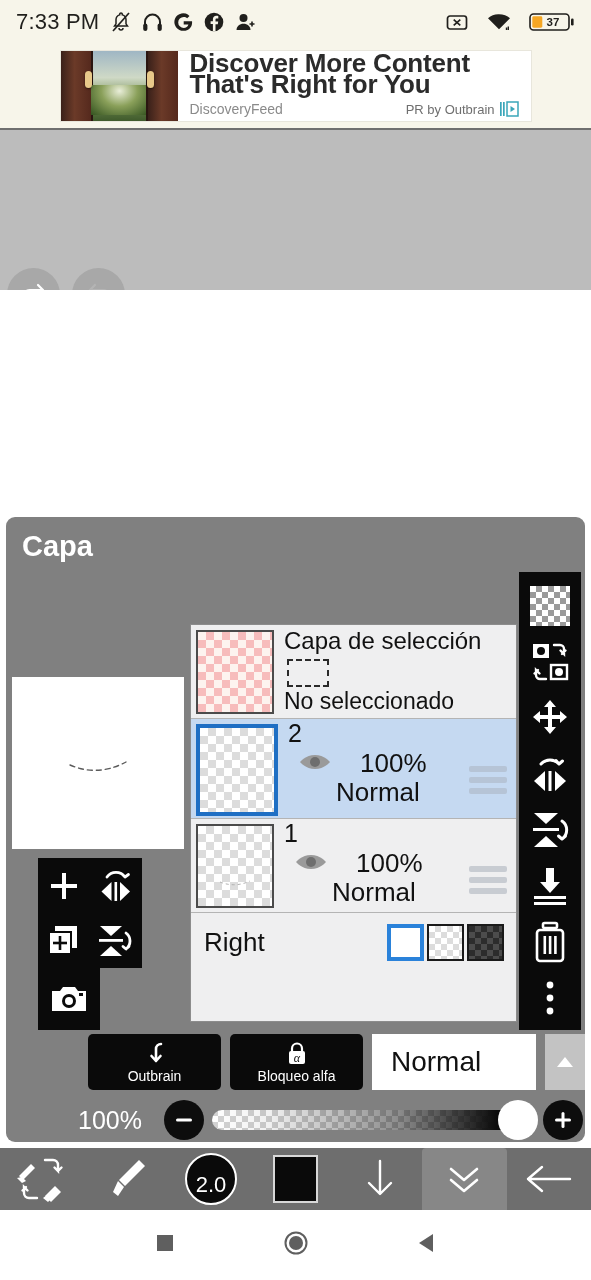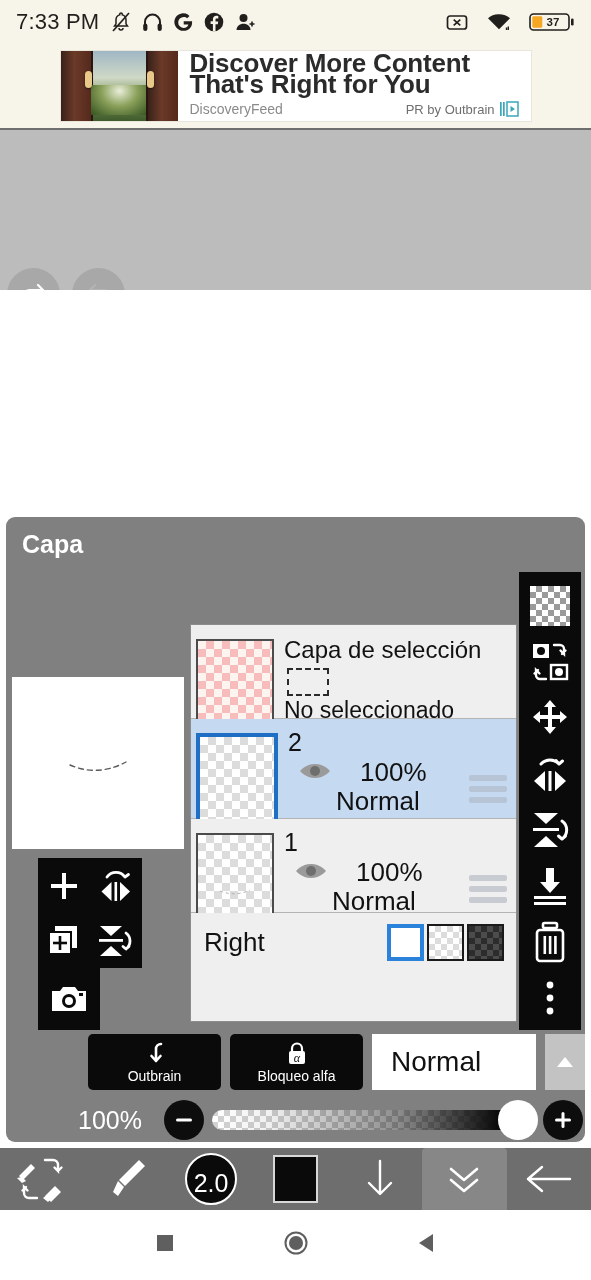--- a/index.html
+++ b/index.html
@@ -73,39 +73,39 @@
   .canvas-area{
     position:absolute; left:0; top:290px; width:591px; height:228px; background:#ffffff;
   }
 
   
   .layer-panel{
     position:absolute; left:6px; top:517px; width:579px; height:625px;
     background:#808080; border-radius:9px;
   }
   .panel-title{
-    position:absolute; left:16px; top:13px; font-size:25px; font-weight:700; color:#ffffff;
+    position:absolute; left:16px; top:13px; font-size:29px; font-weight:700; color:#ffffff;
   }
 
   
   .canvas-preview{
     position:absolute; left:12px; top:677px; width:172px; height:172px;
     background:#ffffff;
   }
   .stroke-svg{ position:absolute; left:0; top:0; }
 
   
   .layer-list{
     position:absolute; left:190px; top:624px; width:327px; height:398px;
     background:#efeff0; border:1px solid #8c8c8c;
     overflow:hidden;
   }
   .layer-row{
     position:relative; height:94px; border-bottom:1px solid #b4b4b4;
-    display:flex; align-items:flex-start; padding:14px 0 0 5px;
+    display:flex; align-items:flex-start; padding:5px 0 0 5px;
   }
   .layer-row.sel{ background:#c5d9f1; height:100px; }
   .layer-row.plain{ background:#efeff0; }
   .thumb{
     width:78px; height:84px; flex:none; position:relative;
     border:2px solid #4b4b4b; background:#ffffff;
   }
   .thumb.pink{
     background-image:
       linear-gradient(45deg,#f7bcbc 25%,transparent 25%,transparent 75%,#f7bcbc 75%),
@@ -227,21 +227,21 @@
   
   .bottombar{
     position:absolute; left:0; top:1148px; width:591px; height:62px;
     background:#6e6e6e; display:flex; align-items:center;
   }
   .bb{ flex:1; height:62px; display:flex; align-items:center; justify-content:center; position:relative; }
   .bb.active{ background:#878787; border-radius:4px 4px 0 0; }
   .brush-size{
     width:52px; height:52px; border-radius:50%; background:#0a0a0a;
     border:2px solid #ffffff; display:flex; align-items:flex-end; justify-content:center;
-    padding-bottom:5px; font-size:25px; color:#ffffff;
+    padding-bottom:5px; font-size:22px; color:#ffffff;
   }
   .color-sq{ width:45px; height:48px; background:#0a0a0a; border:2px solid #d8d8d8; }
 
   
   .navbar{
     position:absolute; left:0; top:1210px; width:591px; height:70px;
     background:#ffffff; display:flex; align-items:center; justify-content:space-around;
     padding:0 100px;
   }
 </style>

